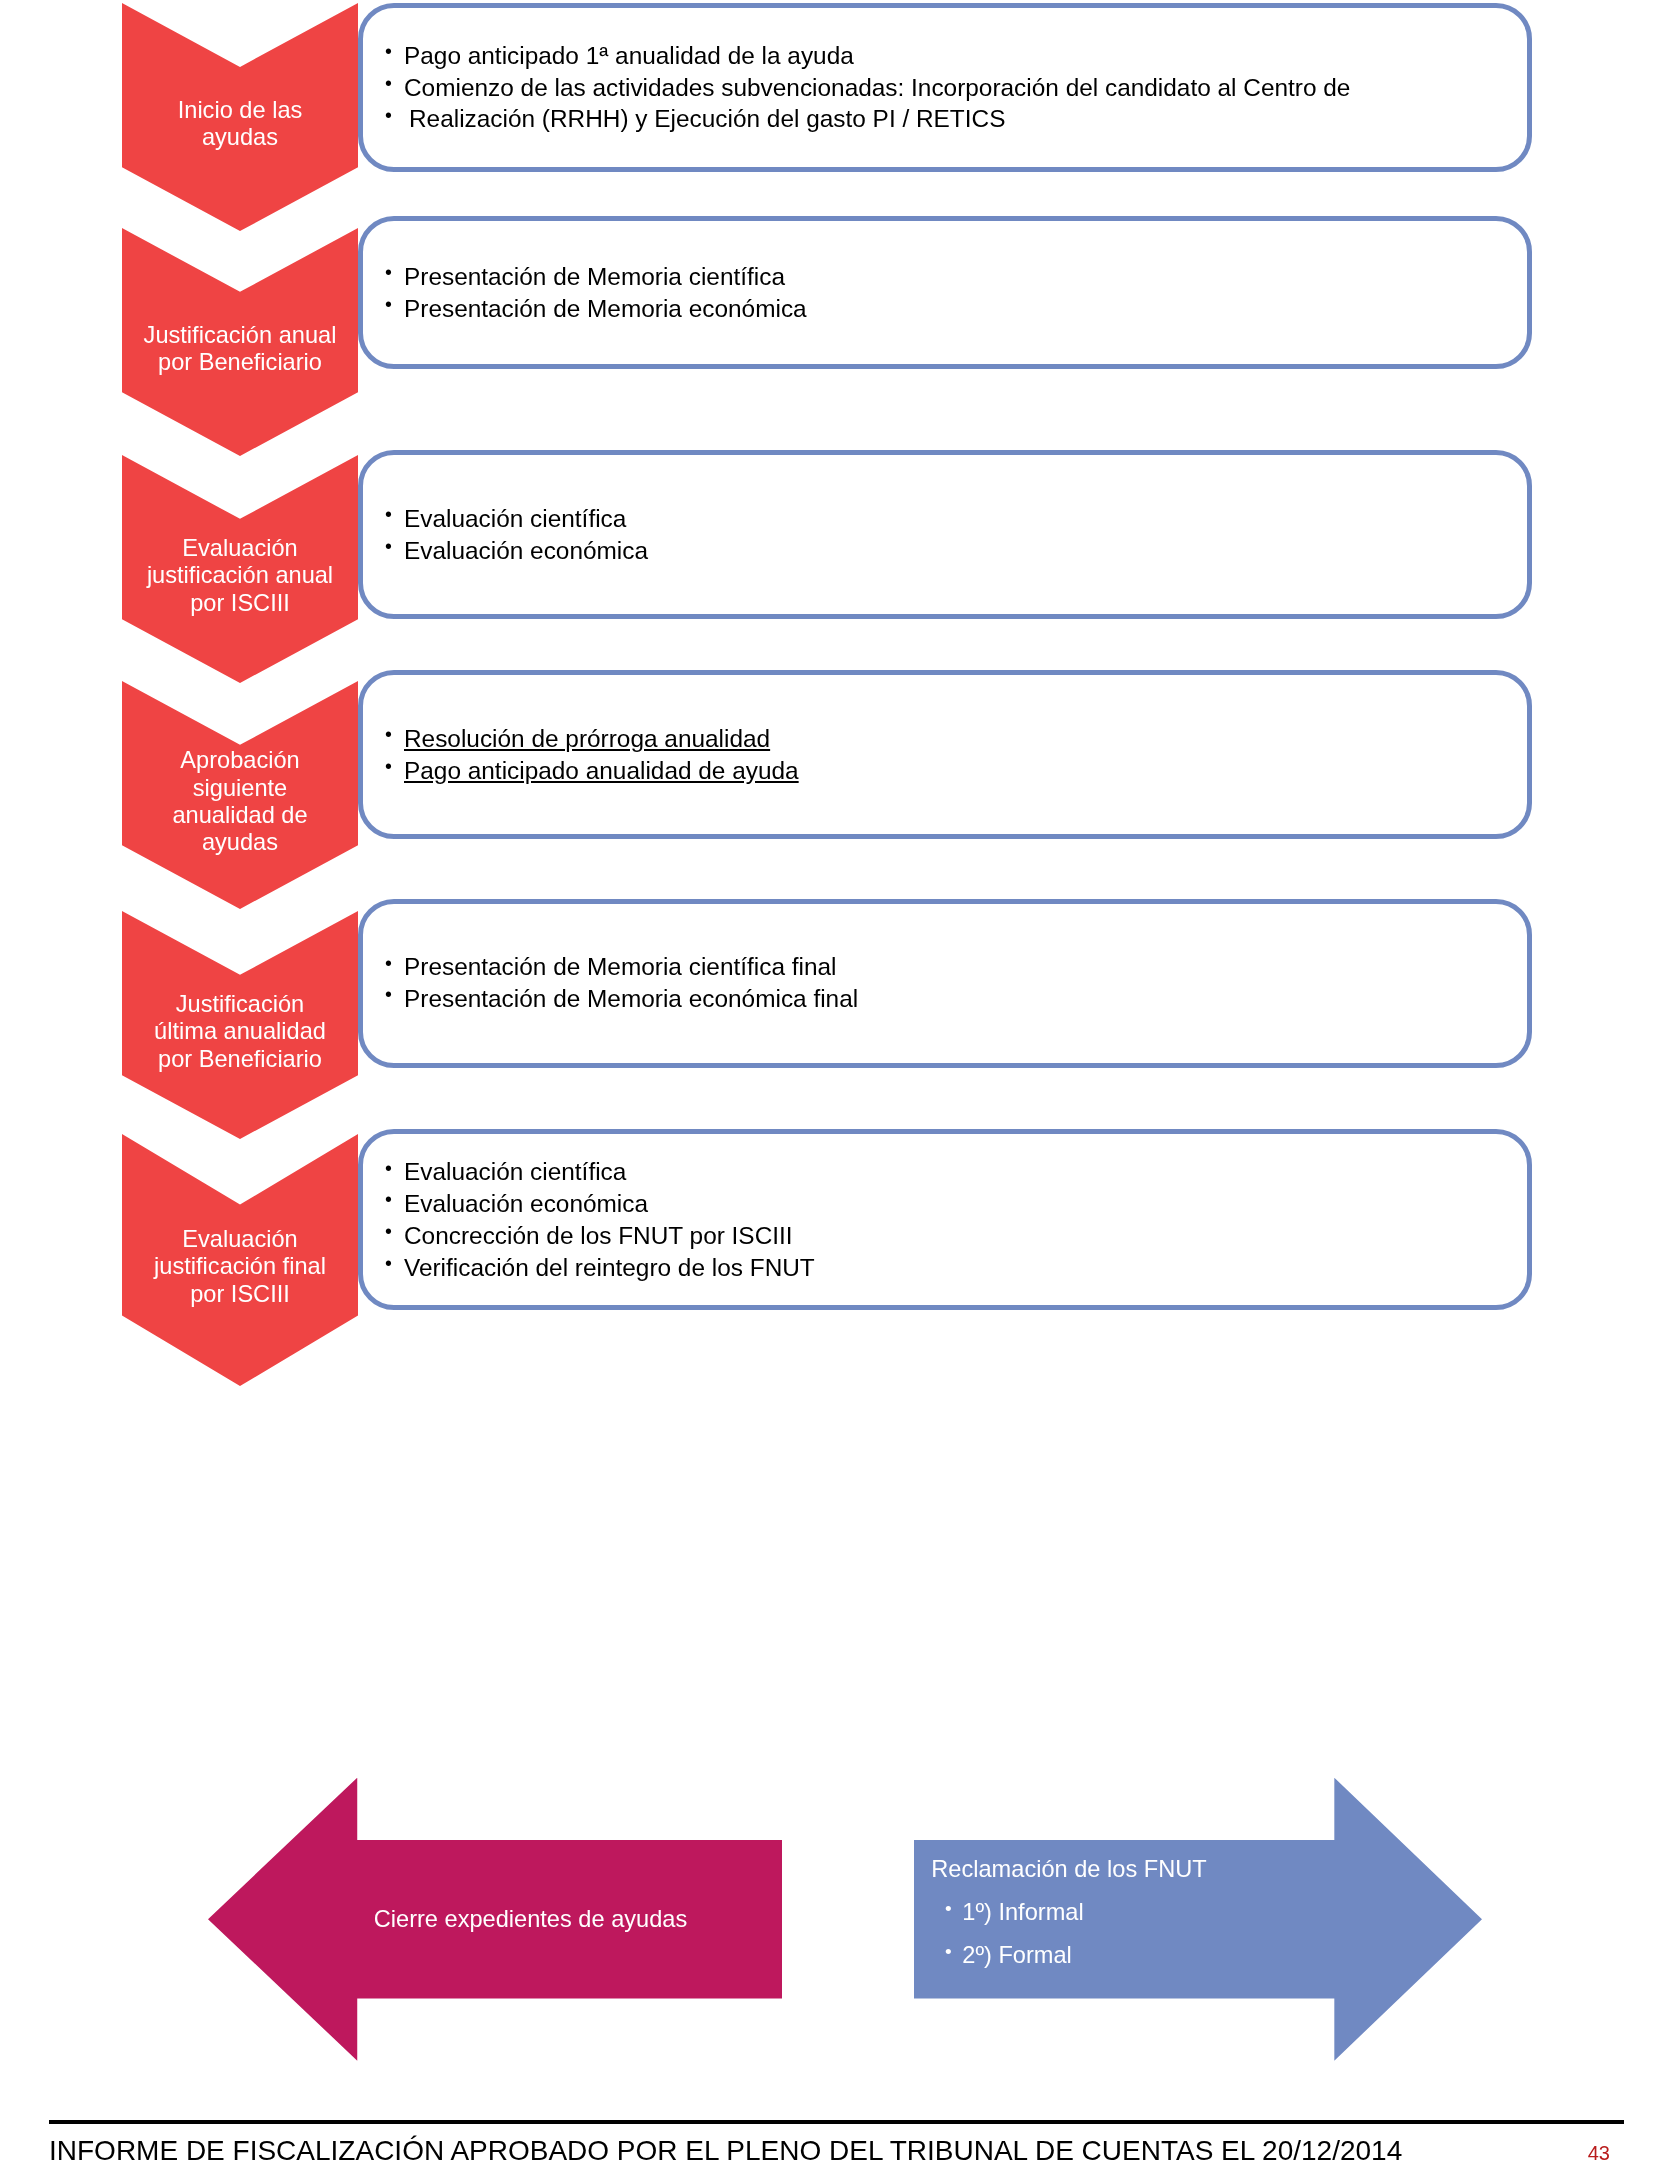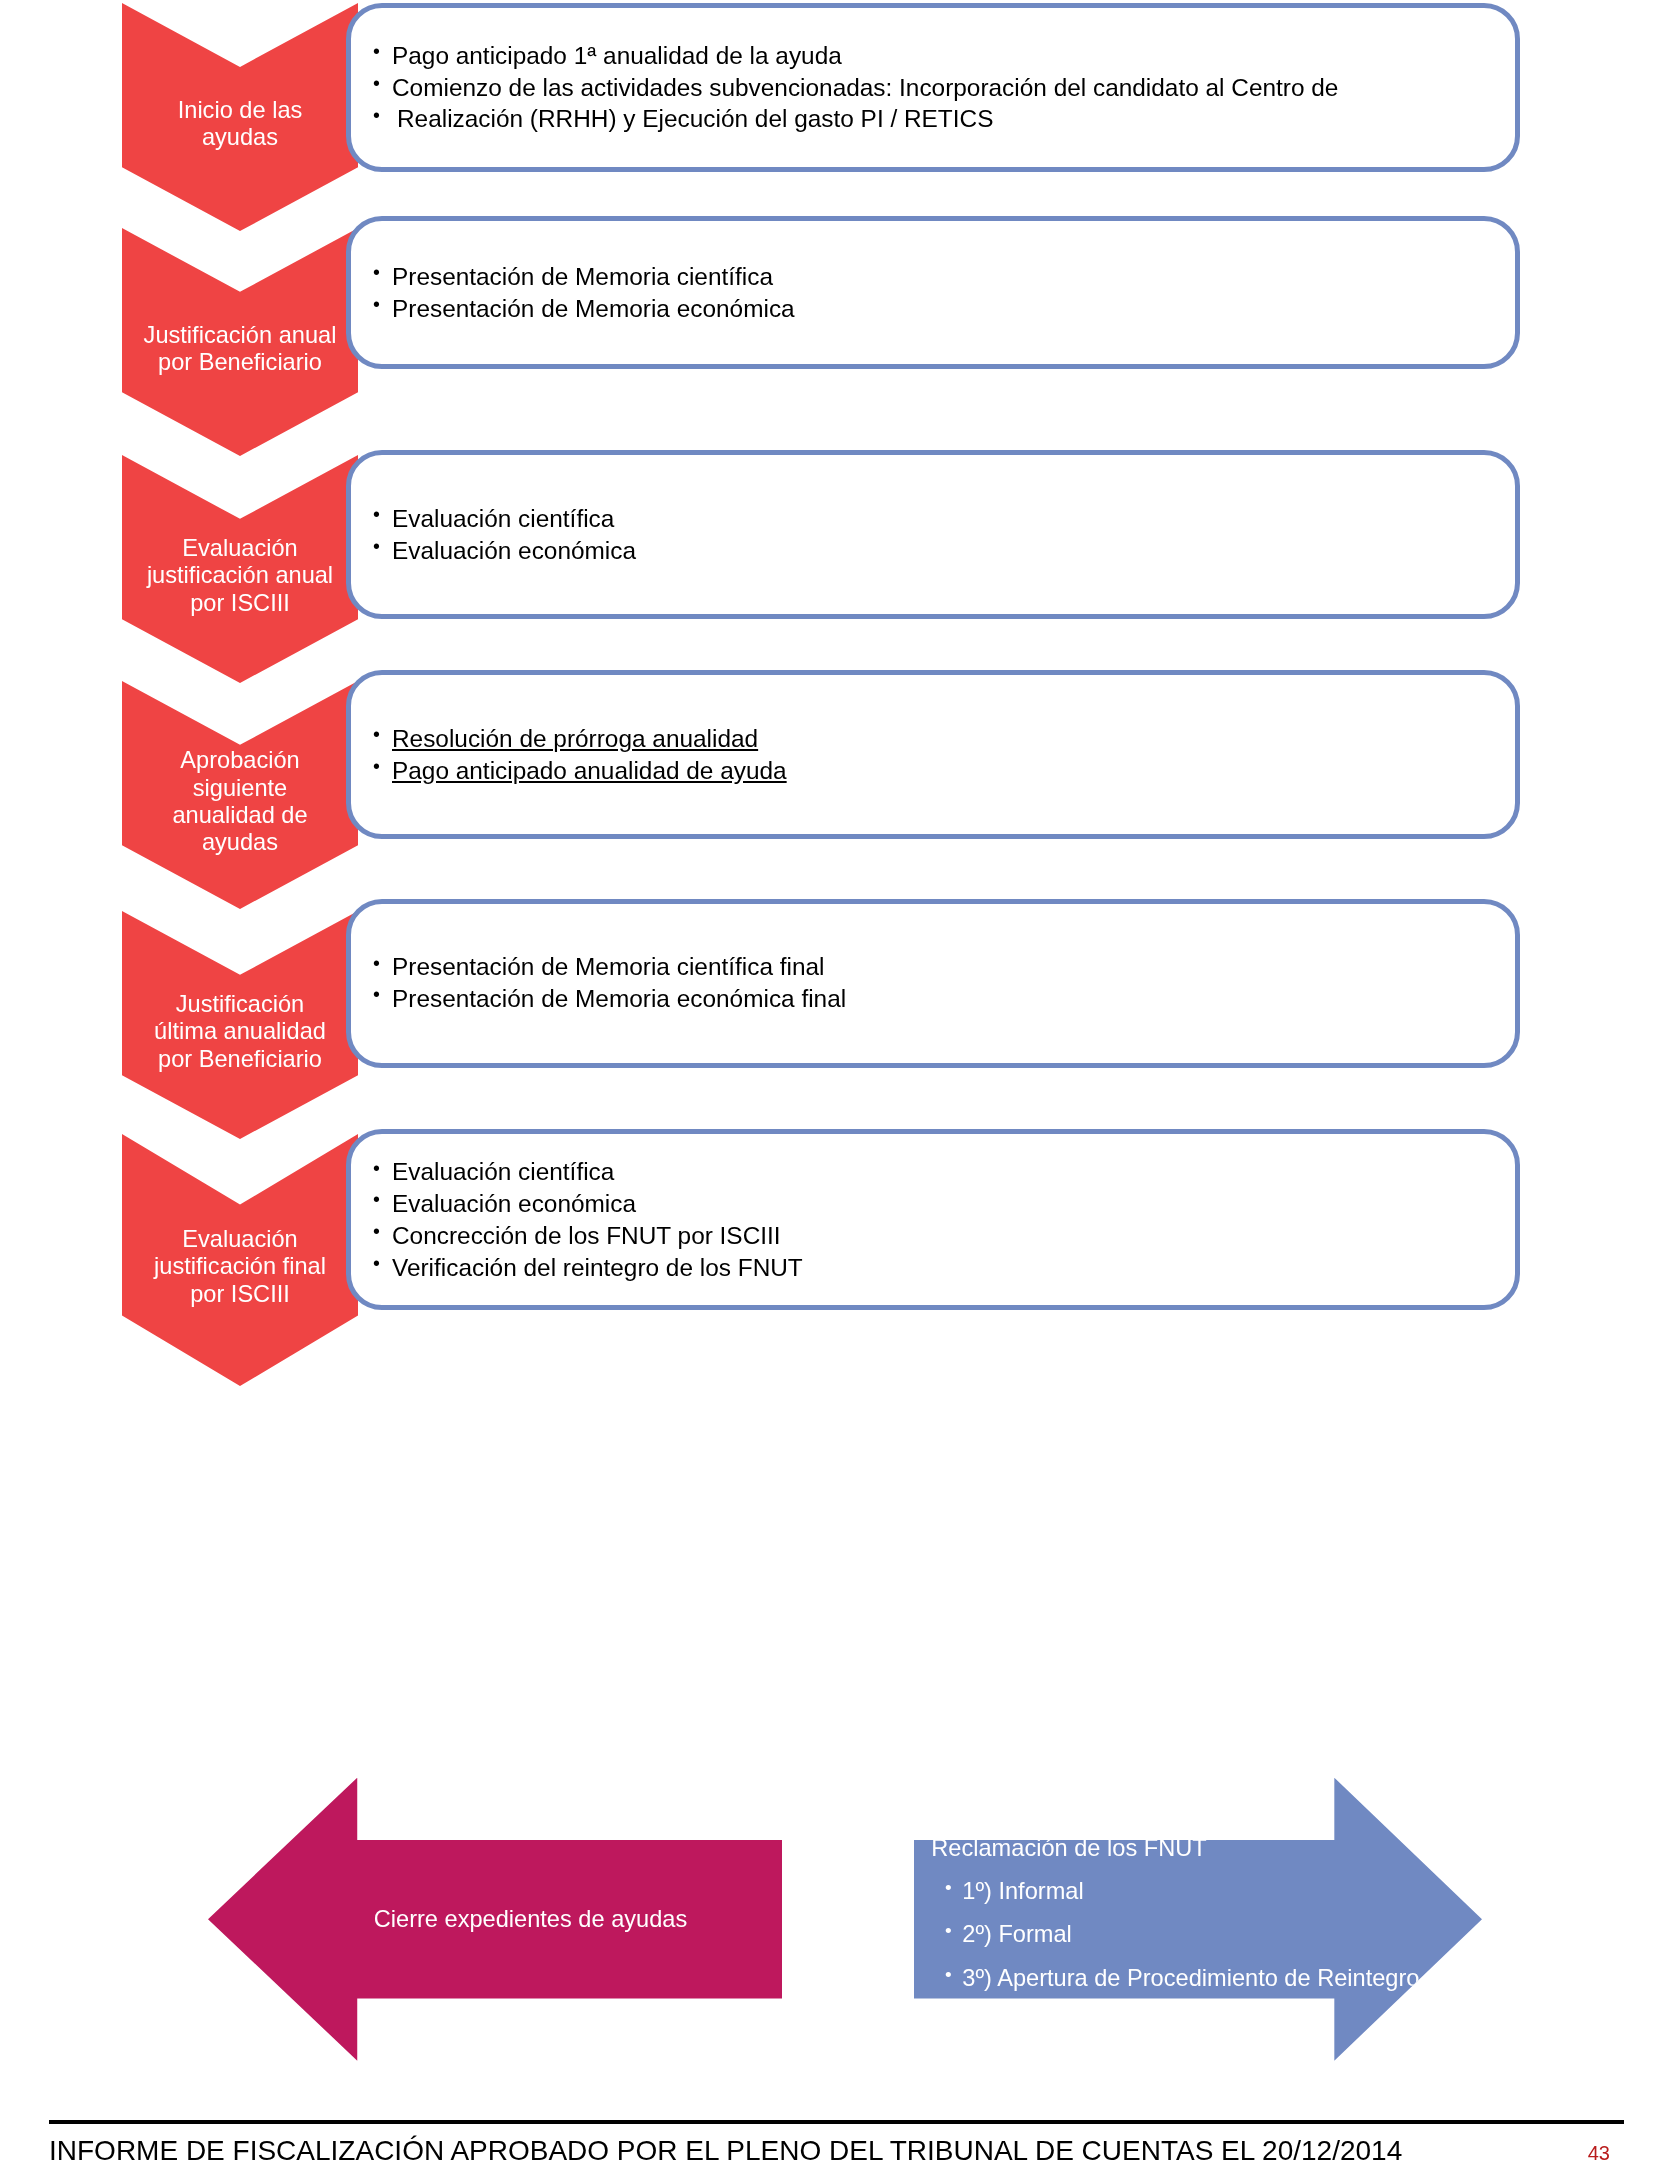--- a/index.html
+++ b/index.html
@@ -49,21 +49,21 @@
     line-height: 1.16;
     text-align: center;
     width: 236px;
     white-space: pre-line;
     padding-top: 14px;
   }
 
   
   .rbox {
     position: absolute;
-    left: 346px;
+    left: 358px;
     width: 1174px;
     border: 5.5px solid #7089c2;
     border-radius: 36px;
     background: #ffffff;
     box-sizing: border-box;
     display: flex;
     flex-direction: column;
     justify-content: center;
   }
   .rbox-inner {
@@ -265,21 +265,20 @@
   <div class="row" style="top:1762px;height:315px;">
     <div class="arrow-left" style="left:208px;top:15.7px;width:574px;height:283px;">
       <div class="arrow-left-label">Cierre expedientes de ayudas</div>
     </div>
 
     <div class="arrow-right" style="left:914px;top:15.7px;width:568px;height:283px;">
       <div class="arrow-right-inner">
         <p class="ar-title">Reclamación de los FNUT</p>
         <p class="ar-bullet">1º) Informal</p>
         <p class="ar-bullet">2º) Formal</p>
-        <p class="ar-bullet">3º) Apertura de Procedimiento de Reintegro</p>
       </div>
     </div>
   </div>
 
   <div id="footer">
     <div id="footer-rule"></div>
     <div id="footer-row">
       <span id="footer-text">INFORME DE FISCALIZACIÓN APROBADO POR EL PLENO DEL TRIBUNAL DE CUENTAS EL 20/12/2014</span>
       <span id="footer-page">43</span>
     </div>

